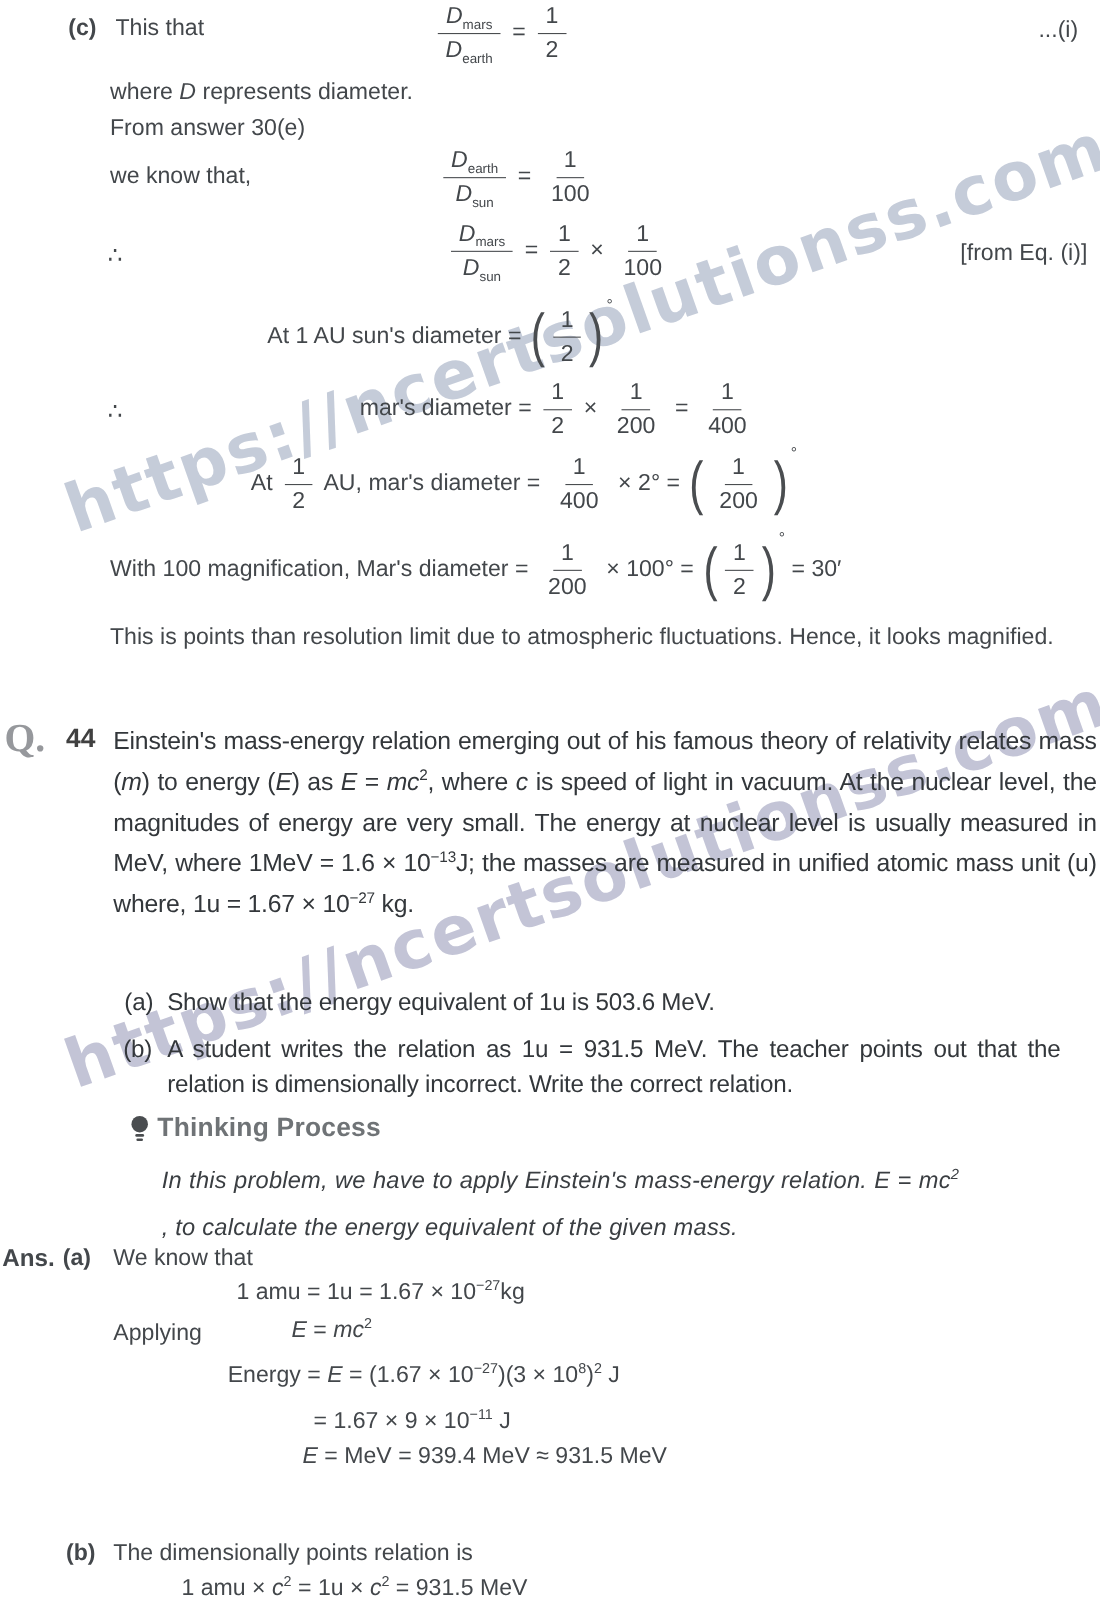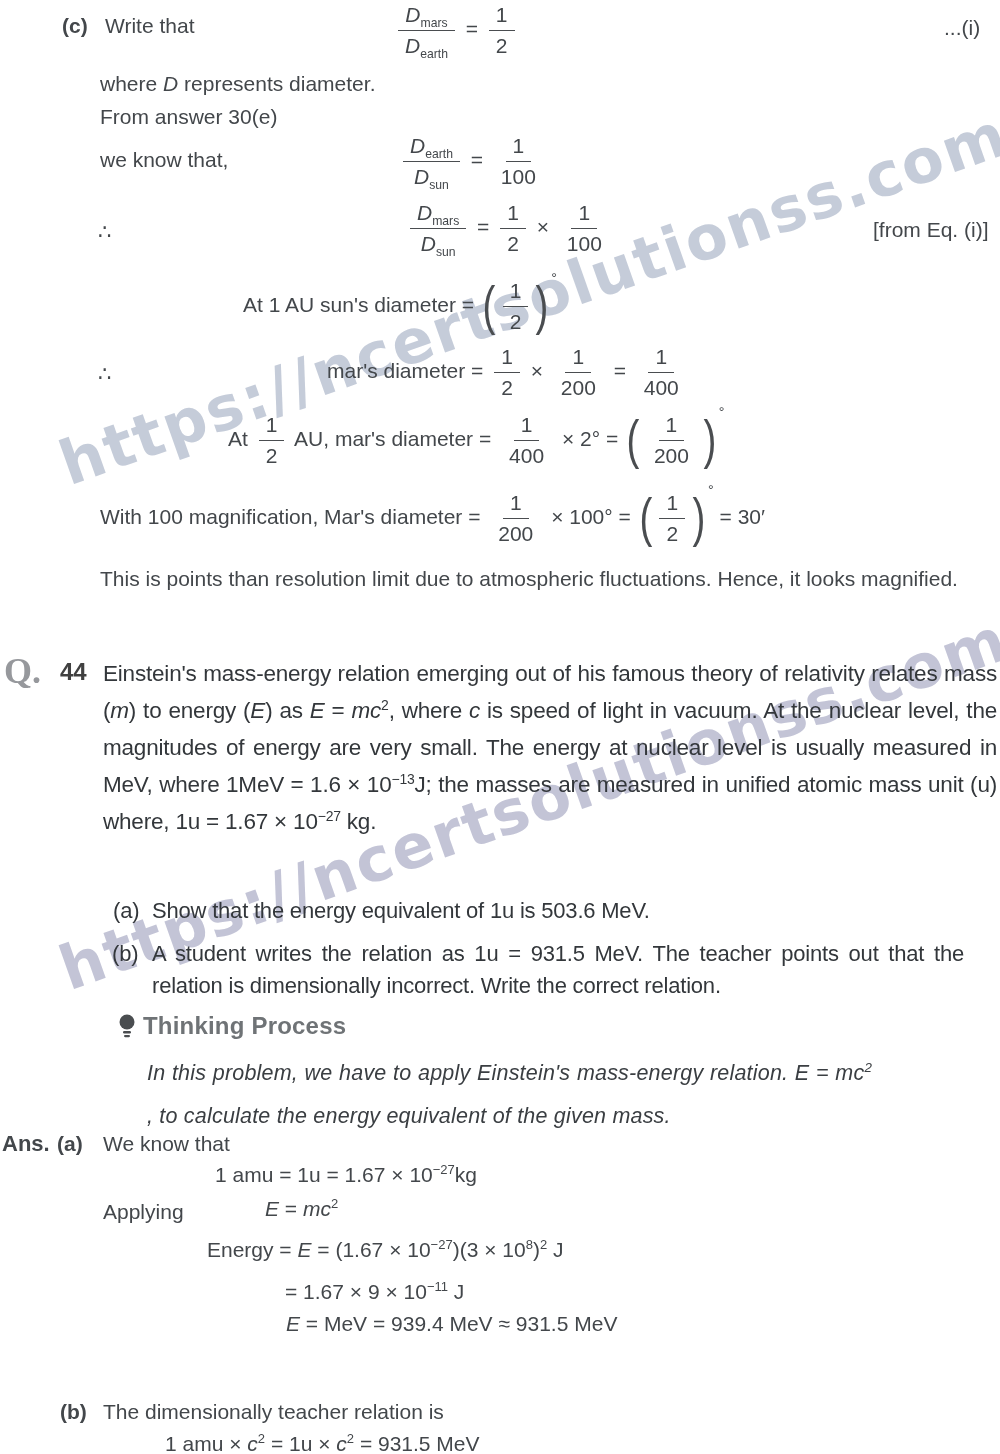--- a/index.html
+++ b/index.html
@@ -45,21 +45,21 @@
 </style>
 </head>
 <body>
 
 <div class="watermark wm1">https://ncertsolutionss.com</div>
 <div class="watermark wm2">https://ncertsolutionss.com</div>
 
 <div class="content">
 
   <span class="abs txt bold" style="left:62px;top:14px;">(c)</span>
-  <span class="abs txt" style="left:105px;top:14px;">Write that</span>
+  <span class="abs txt" style="left:105px;top:14px;">This that</span>
   <span class="abs eq" style="left:393px;top:2px;"><span class="fr">
         <span class="n"><i>D</i><sub>mars</sub></span>
         <span class="d"><i>D</i><sub>earth</sub></span>
       </span> = <span class="fr">
         <span class="n">1</span>
         <span class="d">2</span>
       </span></span>
   <span class="abs txt" style="left:944px;top:16px;">...(i)</span>
 
   <span class="abs txt" style="left:100px;top:72px;text-align:right;">where <i>D</i> represents diameter.</span>
@@ -166,20 +166,20 @@
 
   <span class="abs eq" style="left:215px;top:1163px;">1 amu = 1u = 1.67 × 10<sup>−27</sup>kg</span>
 
   <span class="abs txt" style="left:103px;top:1200px;">Applying</span>
   <span class="abs eq" style="left:265px;top:1197px;"><i>E</i> = <i>mc</i><sup>2</sup></span>
 
   <span class="abs eq" style="left:207px;top:1238px;">Energy = <i>E</i> = (1.67 × 10<sup>−27</sup>)(3 × 10<sup>8</sup>)<sup>2</sup> J</span>
 
   <span class="abs eq" style="left:285px;top:1280px;">= 1.67 × 9 × 10<sup>−11</sup> J</span>
 
-  <span class="abs eq" style="left:286px;top:1312px;"><i>E</i> =  MeV = 939.4 MeV ≈ 931.5 MeV</span>
+  <span class="abs eq" style="left:275px;top:1312px;"><i>E</i> =  MeV = 939.4 MeV ≈ 931.5 MeV</span>
 
   <span class="abs txt bold" style="left:60px;top:1400px;">(b)</span>
-  <span class="abs txt" style="left:103px;top:1400px;">The dimensionally teacher relation is</span>
+  <span class="abs txt" style="left:103px;top:1400px;">The dimensionally points relation is</span>
 
   <span class="abs eq" style="left:165px;top:1432px;">1 amu × <i>c</i><sup>2</sup> = 1u × <i>c</i><sup>2</sup> = 931.5 MeV</span>
 
 </div>
 
 </body></html>

